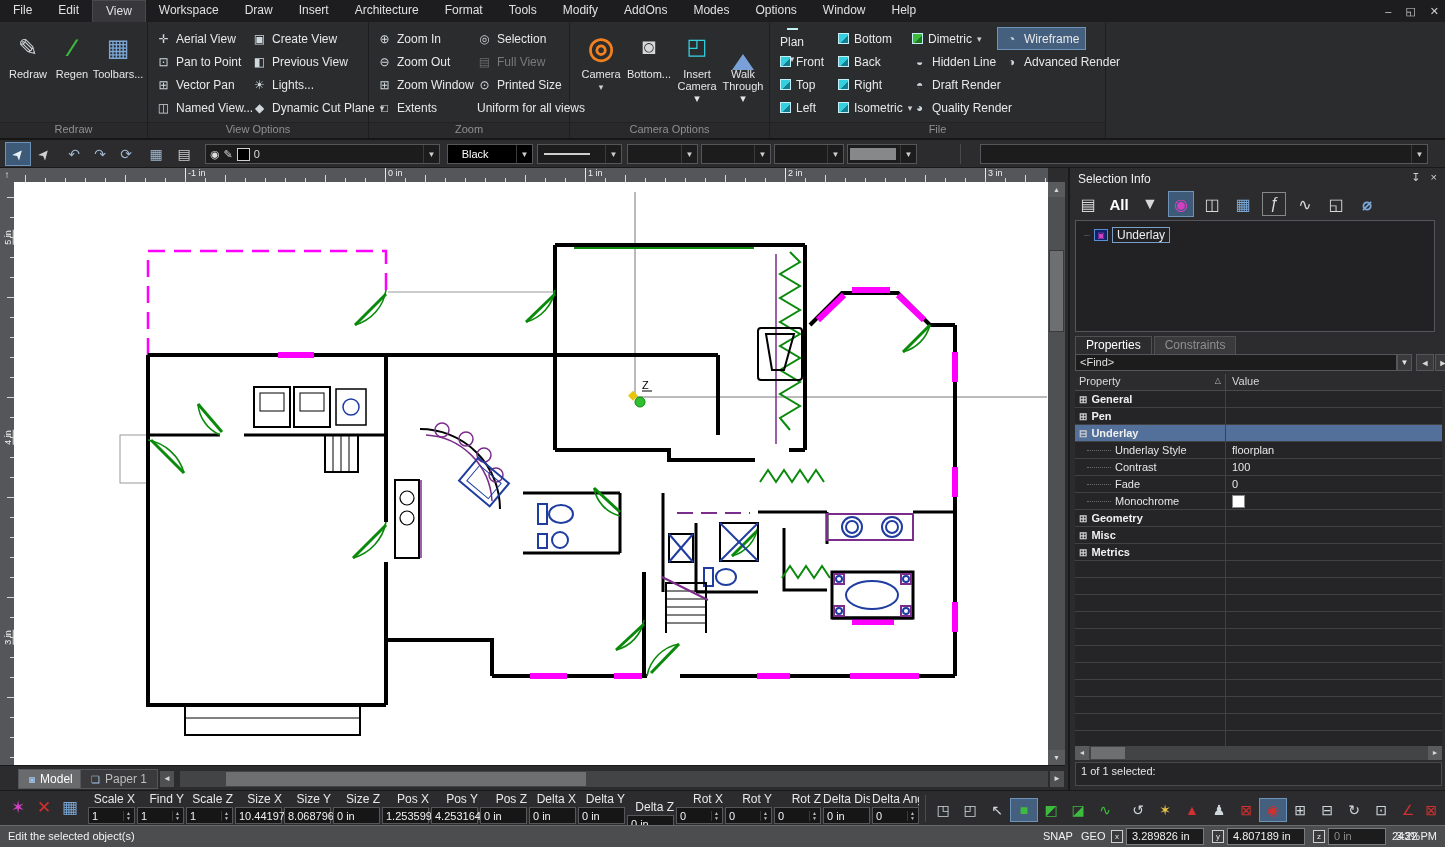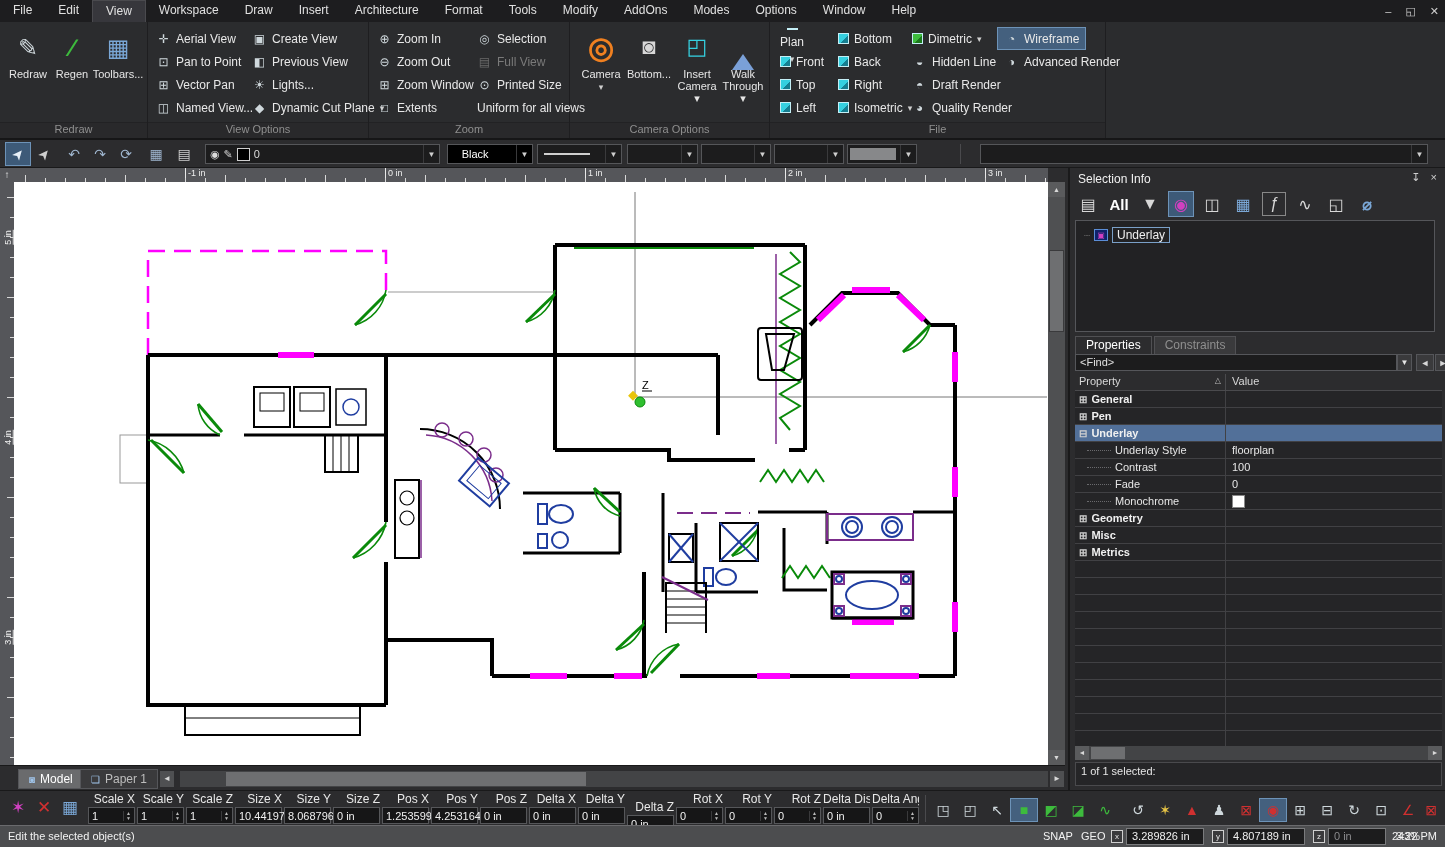--- a/index.html
+++ b/index.html
@@ -853,21 +853,21 @@
     <span class="bt-left-ic bluc" style="left:58px;">▦</span>
 
     <div class="bt-field" style="left:88px;">
         <div class="bt-label">Scale X</div>
         <div class="bt-input">
           <span>1</span>
           <span class="bt-spin">▲<br>▼</span>
         </div>
       </div>
     <div class="bt-field" style="left:137px;">
-        <div class="bt-label">Scale Y</div>
+        <div class="bt-label">Find Y</div>
         <div class="bt-input">
           <span>1</span>
           <span class="bt-spin">▲<br>▼</span>
         </div>
       </div>
     <div class="bt-field" style="left:186px;">
         <div class="bt-label">Scale Z</div>
         <div class="bt-input">
           <span>1</span>
           <span class="bt-spin">▲<br>▼</span>

